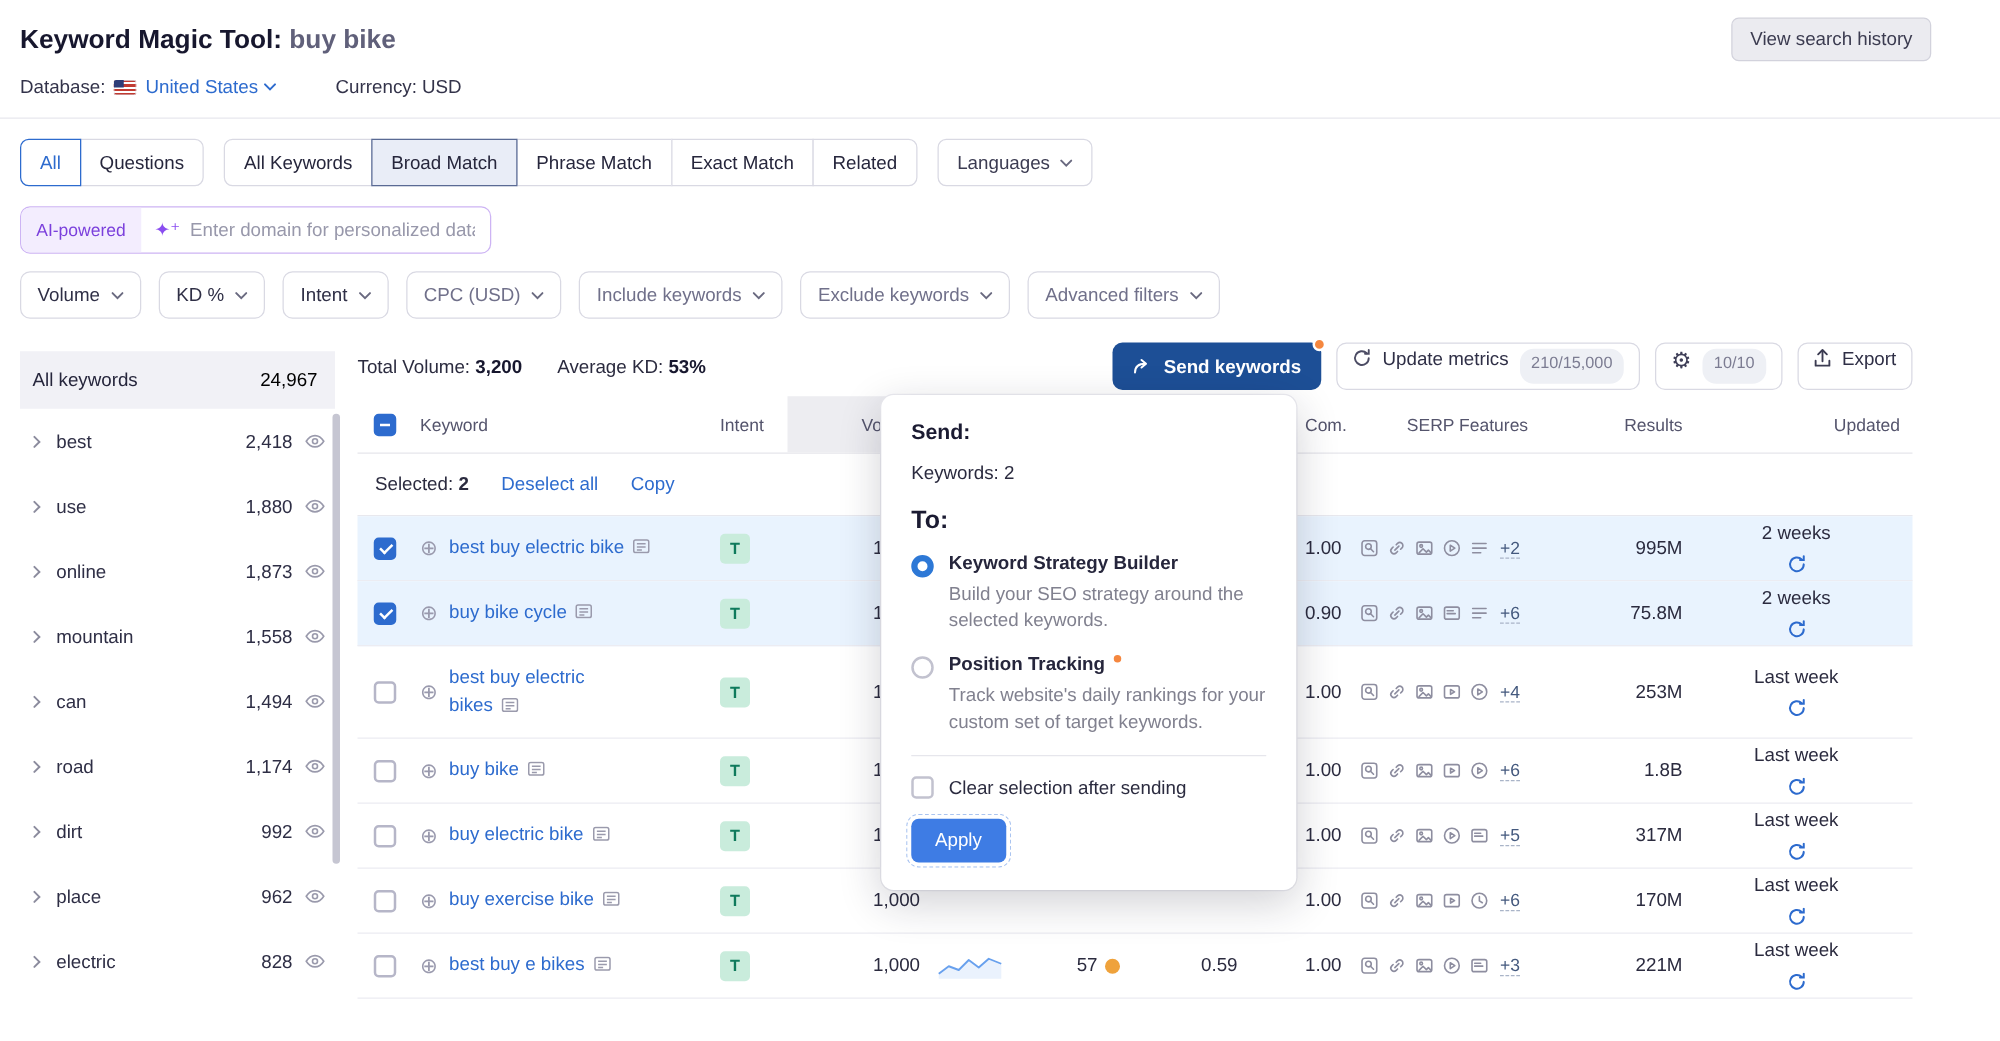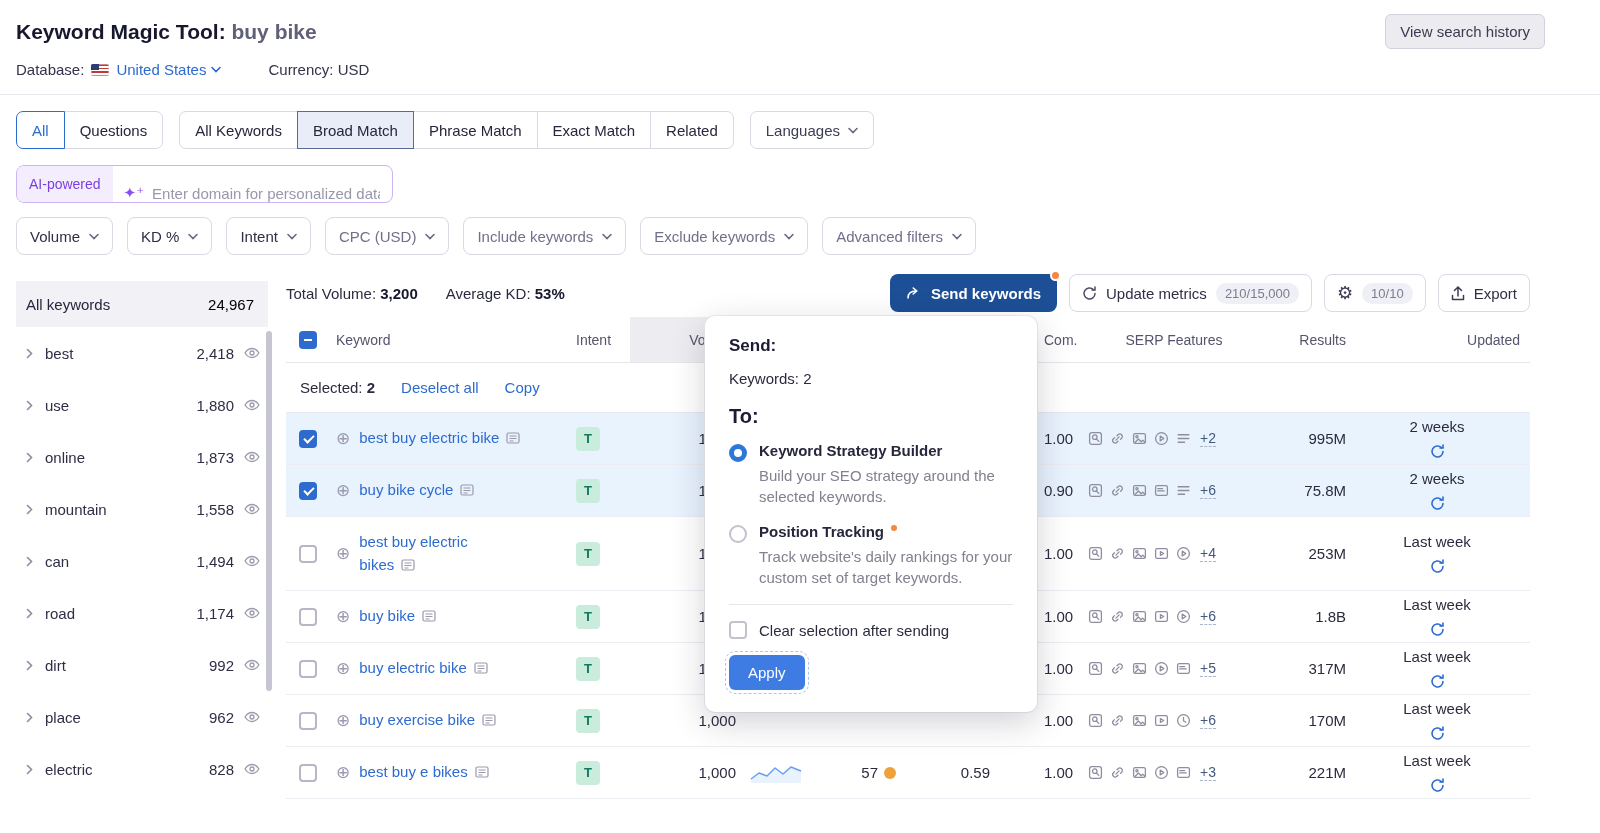--- a/index.html
+++ b/index.html
@@ -27,21 +27,21 @@
 .tab { height:38px; padding:0 15px; background:#fff; border:1px solid #d9d9e3; font-size:15px; color:#26263c; cursor:pointer; font-family:inherit; display:flex; align-items:center; gap:8px; }
 .btn-group .tab + .tab { margin-left:-1px; }
 .btn-group .tab:first-child { border-radius:7px 0 0 7px; }
 .btn-group .tab:last-child { border-radius:0 7px 7px 0; }
 .tab.sel-blue { border-color:#2d6bce; color:#2d6bce; position:relative; z-index:2; }
 .tab.sel-dark { background:#e9edf7; border-color:#5a6a94; position:relative; z-index:2; }
 .tab.single { border-radius:7px; color:#3c3c52; }
 
 
 .ai-row { padding:16px 0 0 16px; display:flex; }
-.ai-wrap { display:inline-flex; align-items:flex-end; border:1px solid #cdb4f4; border-radius:8px; height:38px; overflow:hidden; background:#fff; }
+.ai-wrap { display:inline-flex; align-items:center; border:1px solid #cdb4f4; border-radius:8px; height:38px; overflow:hidden; background:#fff; }
 .ai-badge { background:#f3edfe; color:#7b40dc; padding:0 12px; height:100%; display:flex; align-items:center; font-size:14px; }
 .sparkle { color:#8a4df0; margin-left:11px; font-size:15px; }
 .ai-input { border:none; outline:none; width:248px; font-size:15px; padding:0 12px 0 8px; color:#2b2b3d; font-family:inherit; background:transparent; }
 .ai-input::placeholder { color:#9898ab; }
 
 
 .filters-row { padding:14px 0 0 16px; display:flex; gap:14px; }
 .filter-btn { height:38px; display:flex; align-items:center; gap:9px; border:1px solid #d9d9e3; border-radius:8px; background:#fff; padding:0 13px; font-size:15px; color:#2f2f46; cursor:pointer; font-family:inherit; }
 .filter-btn.muted { color:#70708a; }
 .chev-c { color:#6a6a80; display:flex; }
@@ -62,21 +62,21 @@
 .eye-ic { margin-left:10px; display:flex; cursor:pointer; }
 .scrollbar { position:absolute; right:-4px; top:50px; width:6px; height:360px; background:#c6c6d2; border-radius:3px; }
 
 
 .toolbar { height:48px; display:flex; align-items:center; }
 .stat { margin-right:28px; color:#2b2b3f; }
 .stat b { color:#17172e; }
 .tool-right { margin-left:auto; display:flex; align-items:center; gap:12px; }
 .send-btn { position:relative; height:38px; display:flex; align-items:center; gap:9px; background:#1d4f96; color:#fff; border:none; border-radius:8px; padding:0 16px; font-size:15px; font-weight:bold; cursor:pointer; font-family:inherit; }
 .notif-dot { position:absolute; top:-4px; right:-4px; width:11px; height:11px; border-radius:50%; background:#f5873f; border:2px solid #fff; }
-.ctrl { height:38px; display:flex; align-items:center; gap:9px; border:1px solid #d9d9e3; border-radius:8px; padding:17px 12px; background:#fff; cursor:pointer; color:#2f2f46; font-family:inherit; font-size:15px; }
+.ctrl { height:38px; display:flex; gap:9px; border:1px solid #d9d9e3; border-radius:8px; padding:4px 12px; background:#fff; cursor:pointer; color:#2f2f46; font-family:inherit; font-size:15px; }
 .pill { background:#eef0f5; border-radius:11px; padding:3px 9px; font-size:13px; color:#7c7c92; }
 .gear { font-size:18px; color:#3f3f58; line-height:1; }
 .rot-ic { color:#4c4c64; display:flex; }
 
 
 .grid { display:grid; grid-template-columns:44px 236px 64px 116px 76px 90px 92px 80px 180px 90px 176px; align-items:center; }
 .thead { height:46px; border-bottom:1px solid #e6e6ec; color:#54546c; font-size:14px; }
 .hcell { display:flex; align-items:center; height:100%; }
 .h-check { justify-content:center; }
 .h-kw { padding-left:6px; }

